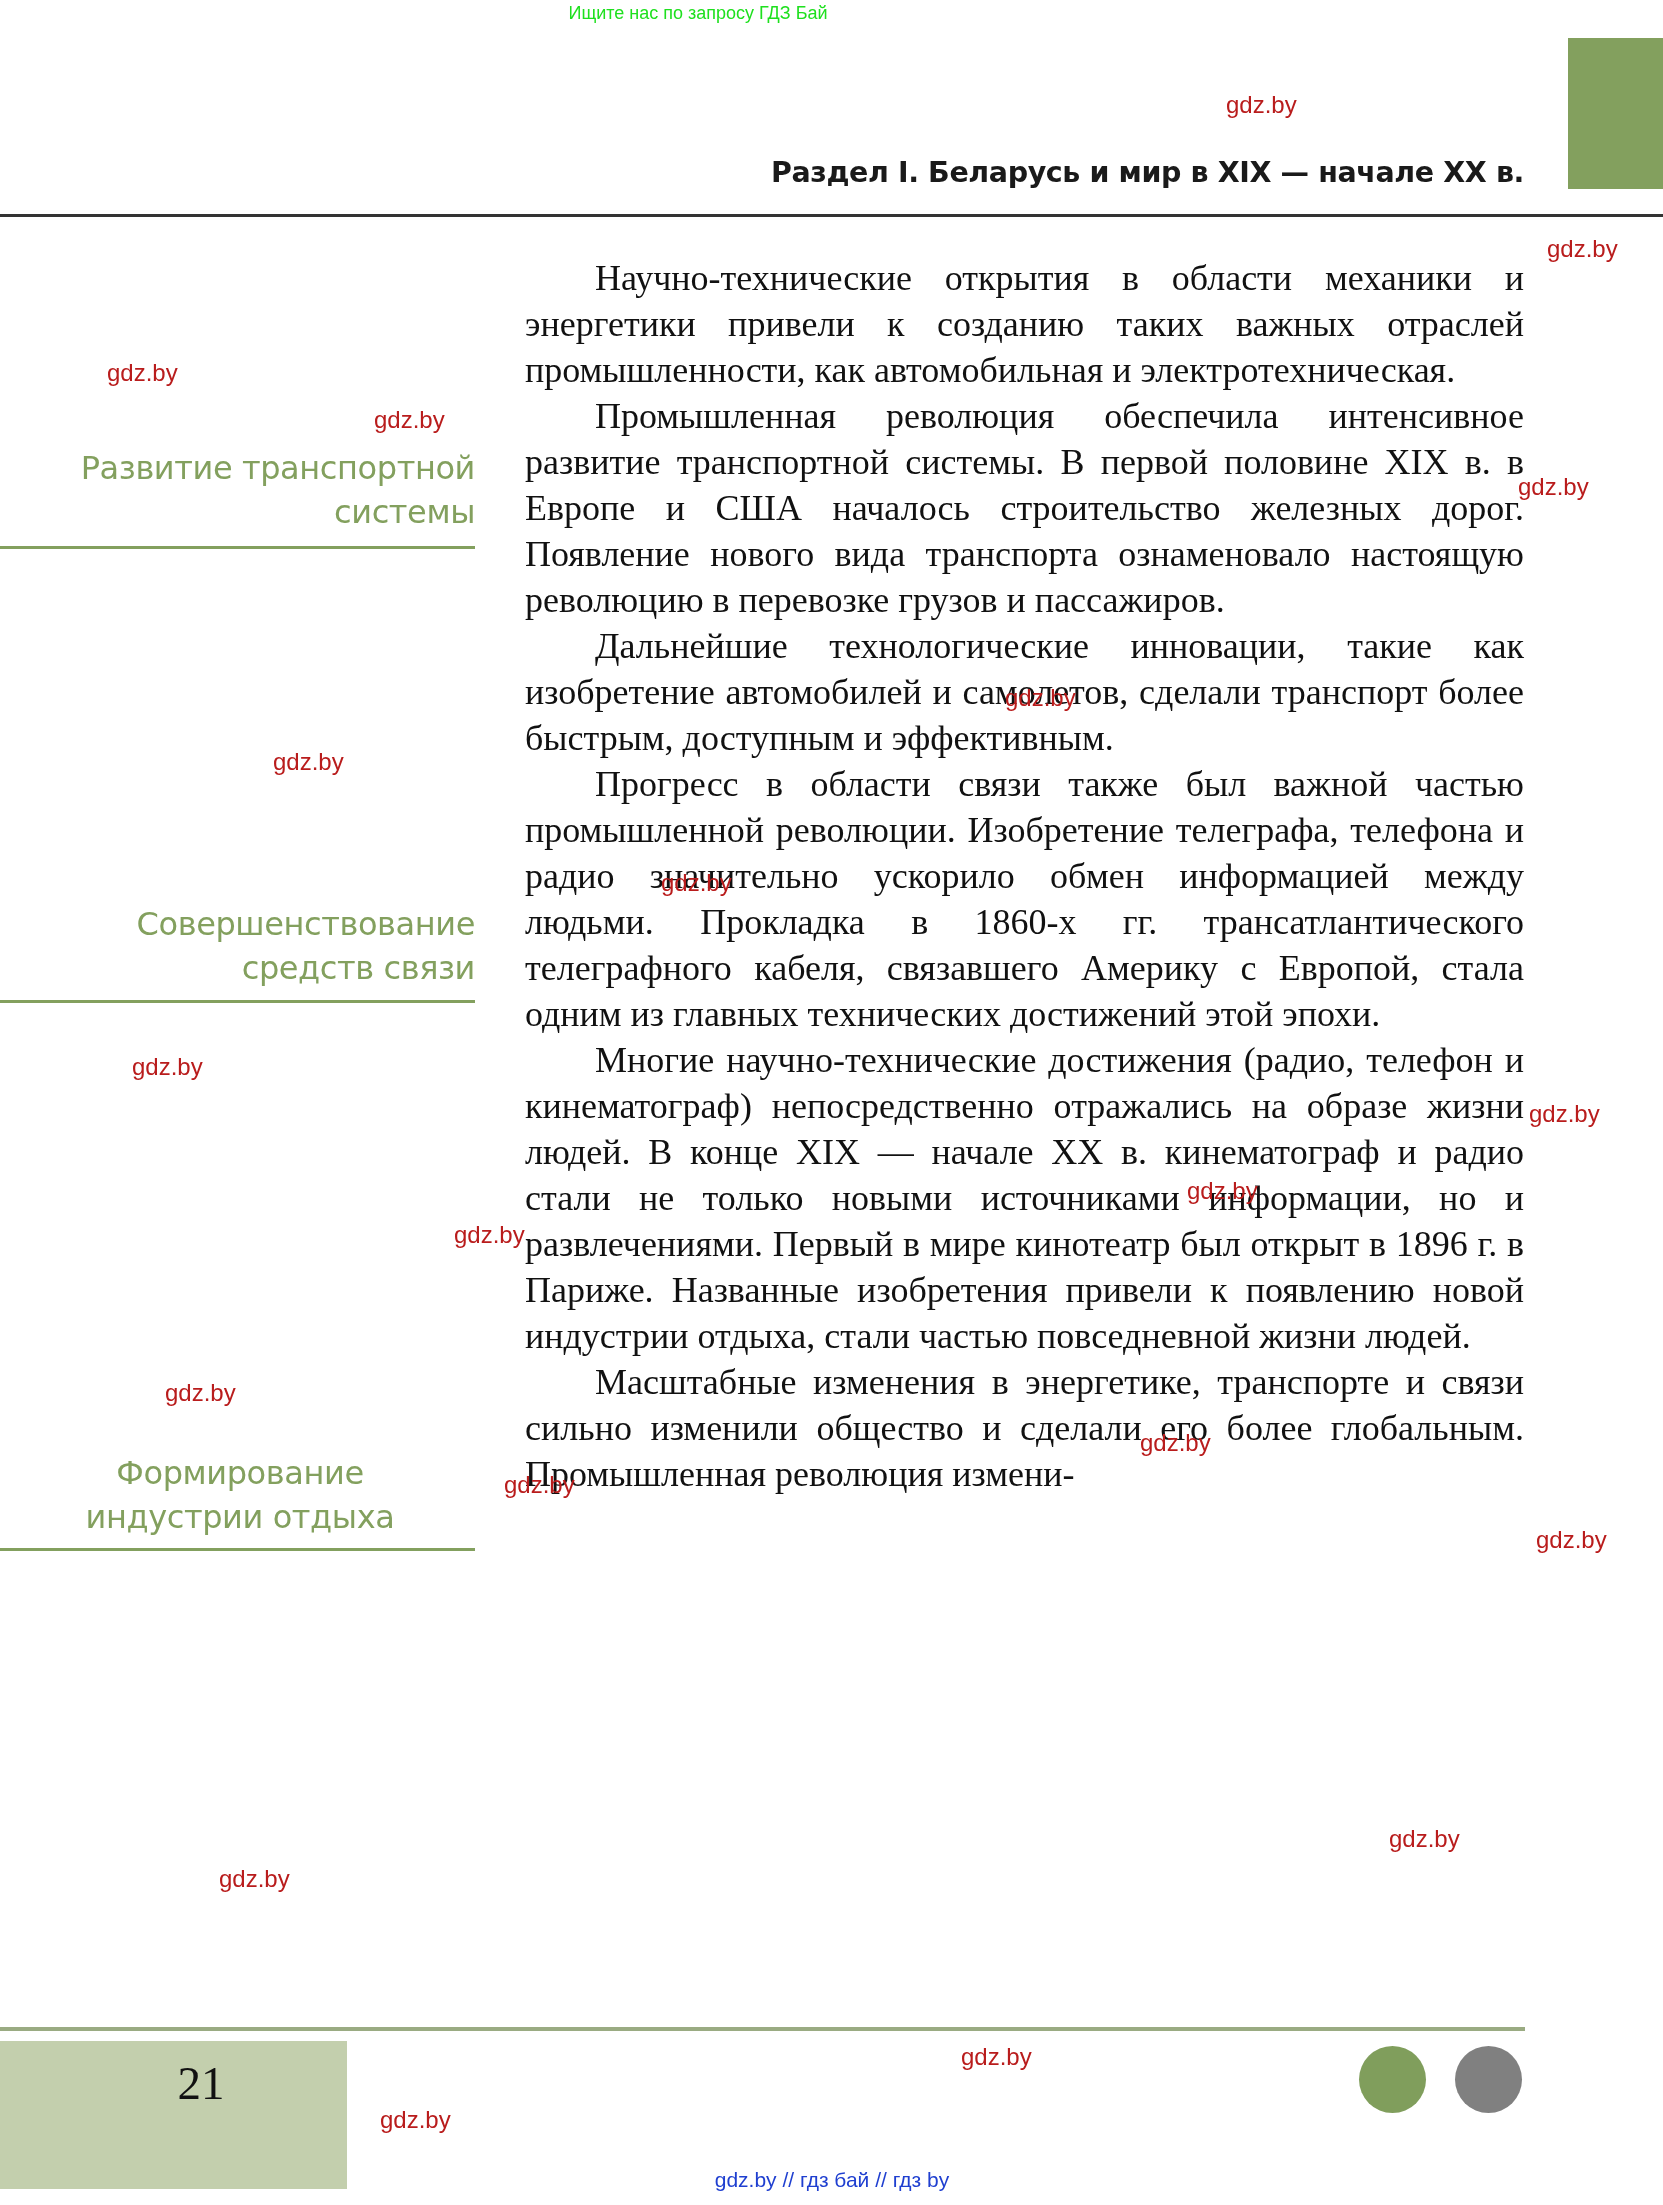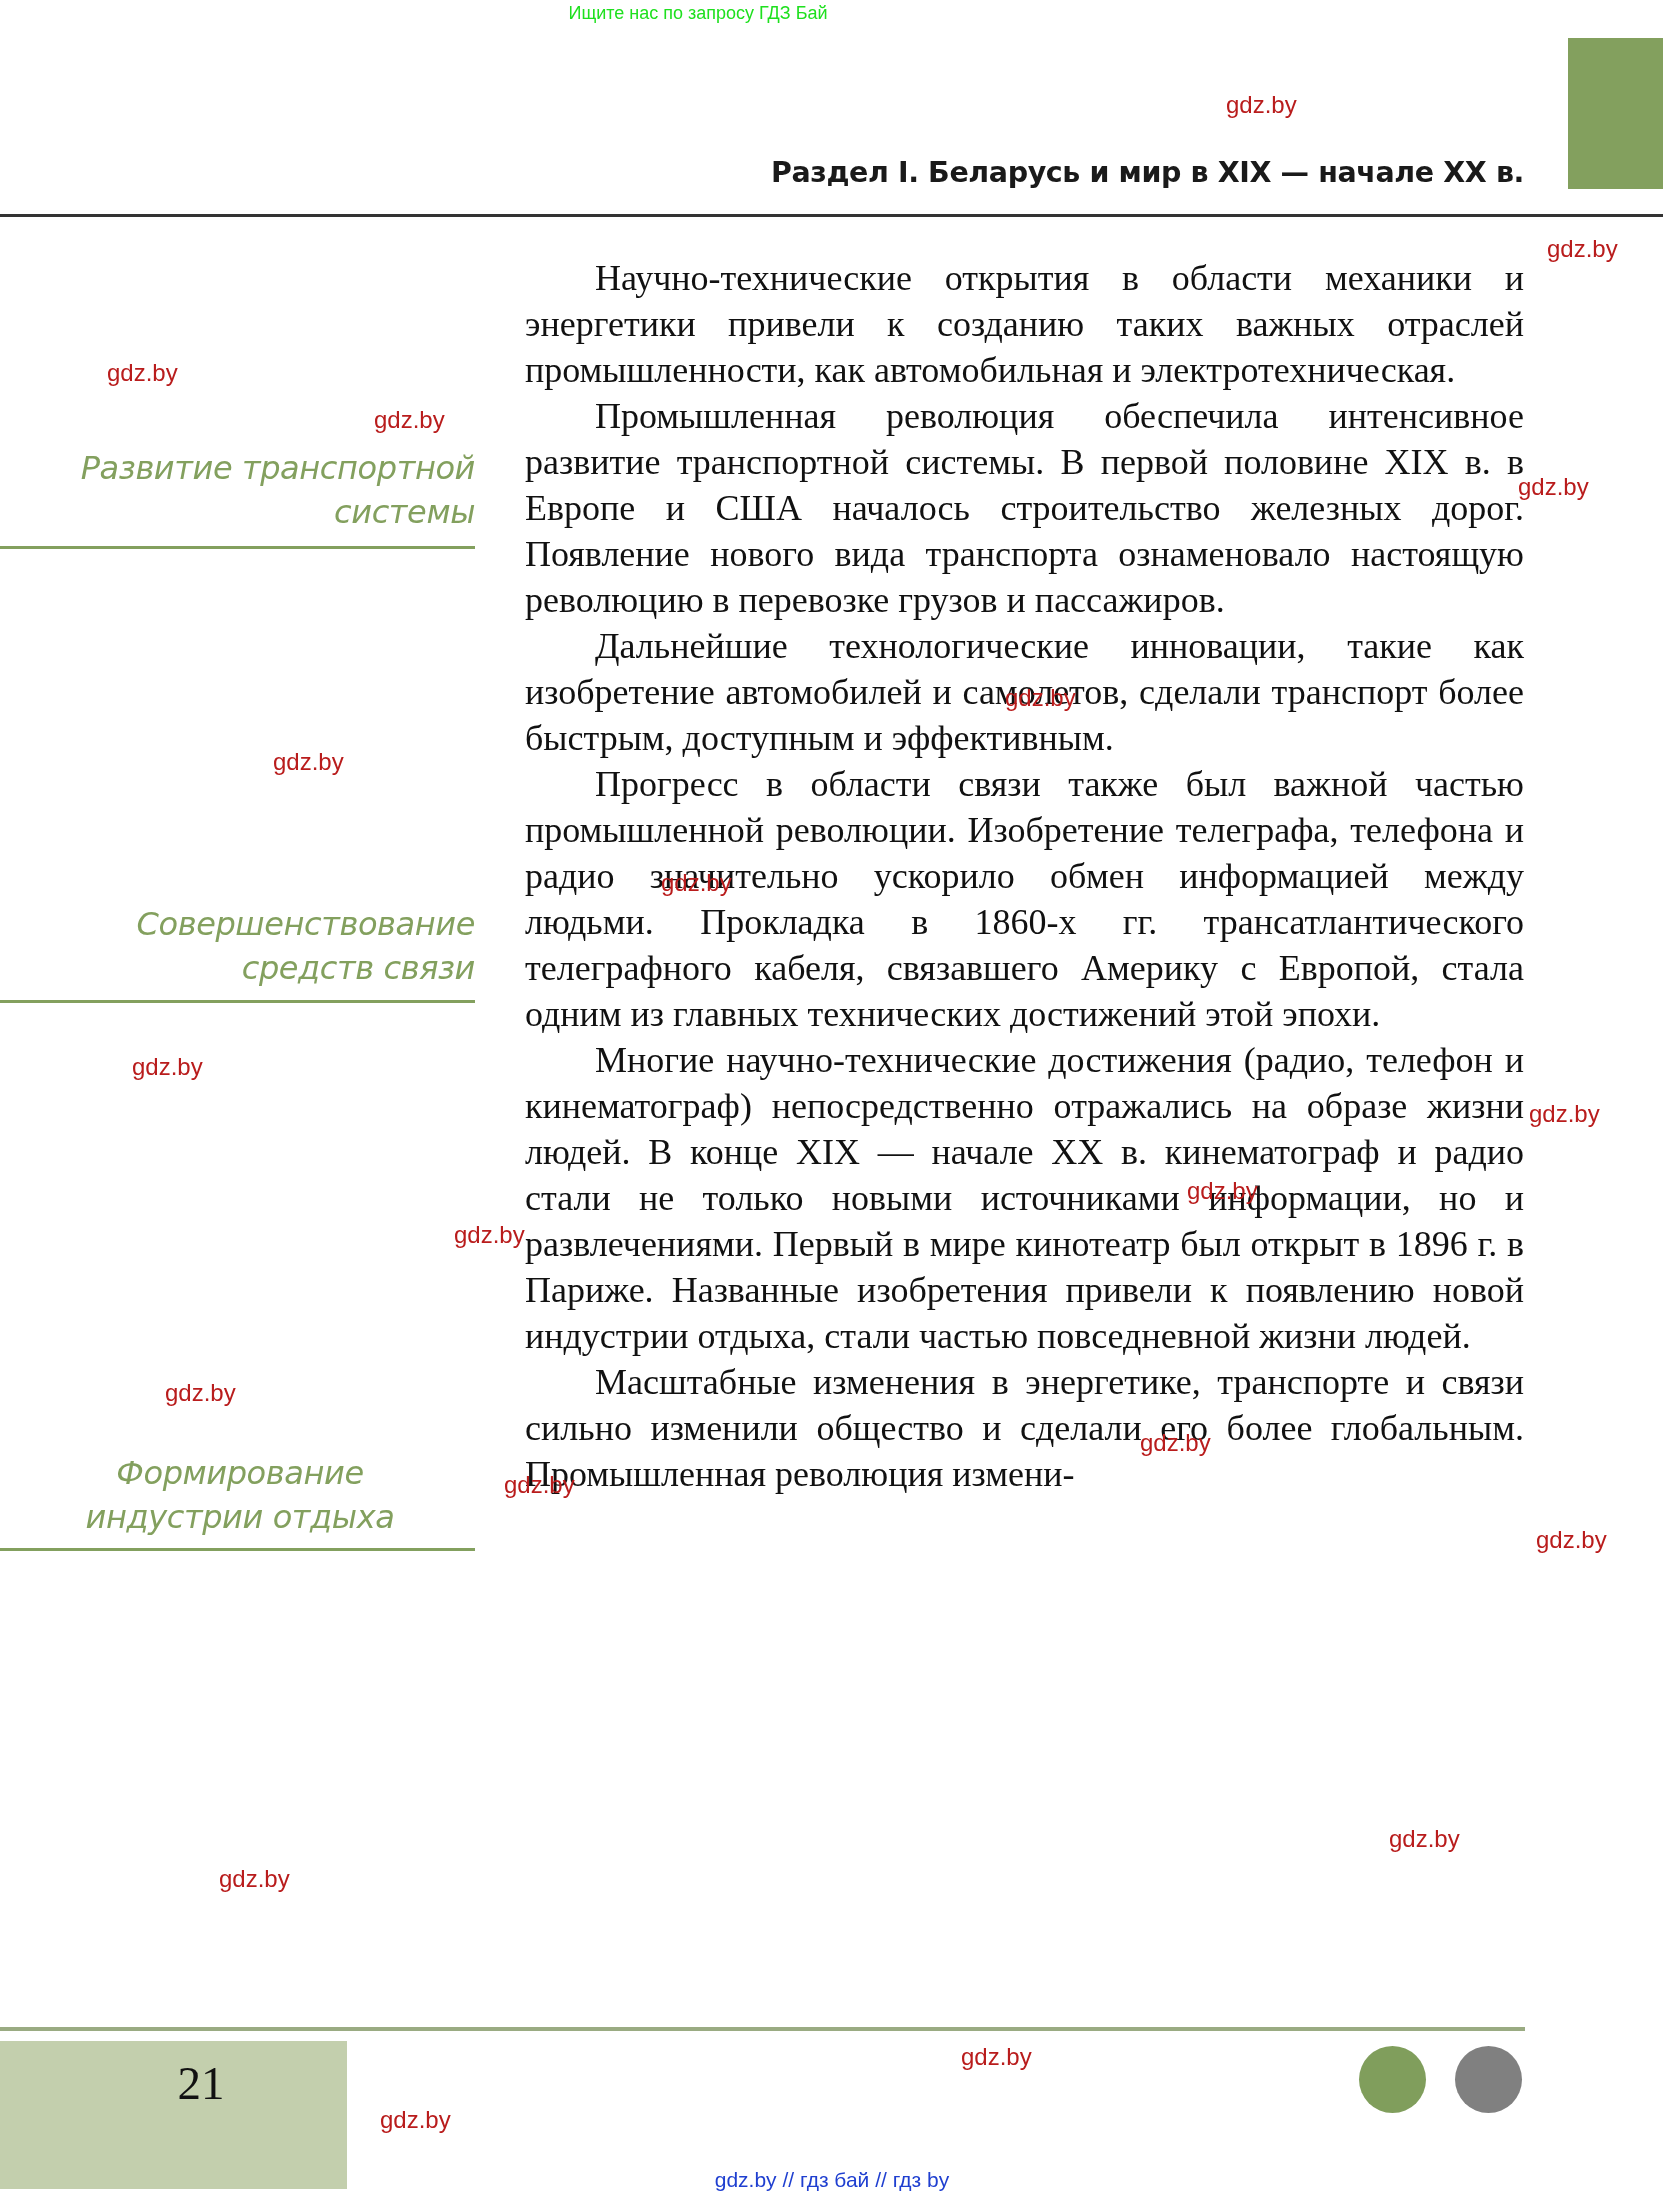--- a/index.html
+++ b/index.html
@@ -3,21 +3,21 @@
 <meta charset="utf-8">
 <style>
   html, body { margin:0; padding:0; background:#ffffff; }
   body { width:1664px; height:2205px; position:relative; overflow:hidden; }
   .abs { position:absolute; }
   .top-banner { left:0; width:1396px; top:3.4px; text-align:center; font-family:"Liberation Sans", sans-serif; font-size:18px; color:#1ee01e; }
   .wm { font-family:"Liberation Sans", sans-serif; font-size:24px; color:#b91c1c; white-space:nowrap; }
   .header-title { right:140px; top:156px; font-family:"DejaVu Sans", sans-serif; font-weight:bold; font-size:28.5px; color:#1a1a1a; letter-spacing:-0.4px; white-space:nowrap; }
   .green-tab { left:1568px; top:38px; width:96px; height:151px; background:#83a05e; }
   .header-rule { left:0; top:214px; width:1664px; height:2.5px; background:#333; }
-  .side-heading { right:1189px; width:470px; text-align:right; font-family:"DejaVu Sans", sans-serif; font-size:32px; line-height:44px; color:#83a05e; font-weight:normal; letter-spacing:-0.4px;font-style:italic; }
+  .side-heading { right:1189px; width:470px; text-align:right; font-family:"DejaVu Sans", sans-serif; font-size:32px; line-height:44px; color:#83a05e; font-weight:normal; letter-spacing:-0.4px; }
   .side-rule { left:0; width:475px; height:3.4px; background:#83a05e; }
   .body-text { left:525px; top:255px; width:999px; font-family:"Liberation Serif", serif; font-size:36px; line-height:46px; color:#111; text-align:justify; }
   .body-text p { margin:0; text-indent:70px; }
   .bottom-rule { left:0; top:2027px; width:1525px; height:4.2px; background:#9aab82; }
   .page-box { left:0; top:2041px; width:347px; height:148px; background:#c3cfad; }
   .page-num { left:0; top:2056px; width:402px; text-align:center; font-family:"Liberation Serif", serif; font-size:47px; color:#111; }
   .dot { width:67px; height:67px; border-radius:50%; top:2046px; }
   .dot-green { left:1359px; background:#809e5c; }
   .dot-gray { left:1455px; background:#808080; }
   .footer-links { left:0; width:1664px; top:2168px; text-align:center; font-family:"Liberation Sans", sans-serif; font-size:21px; color:#1f3fd0; }

